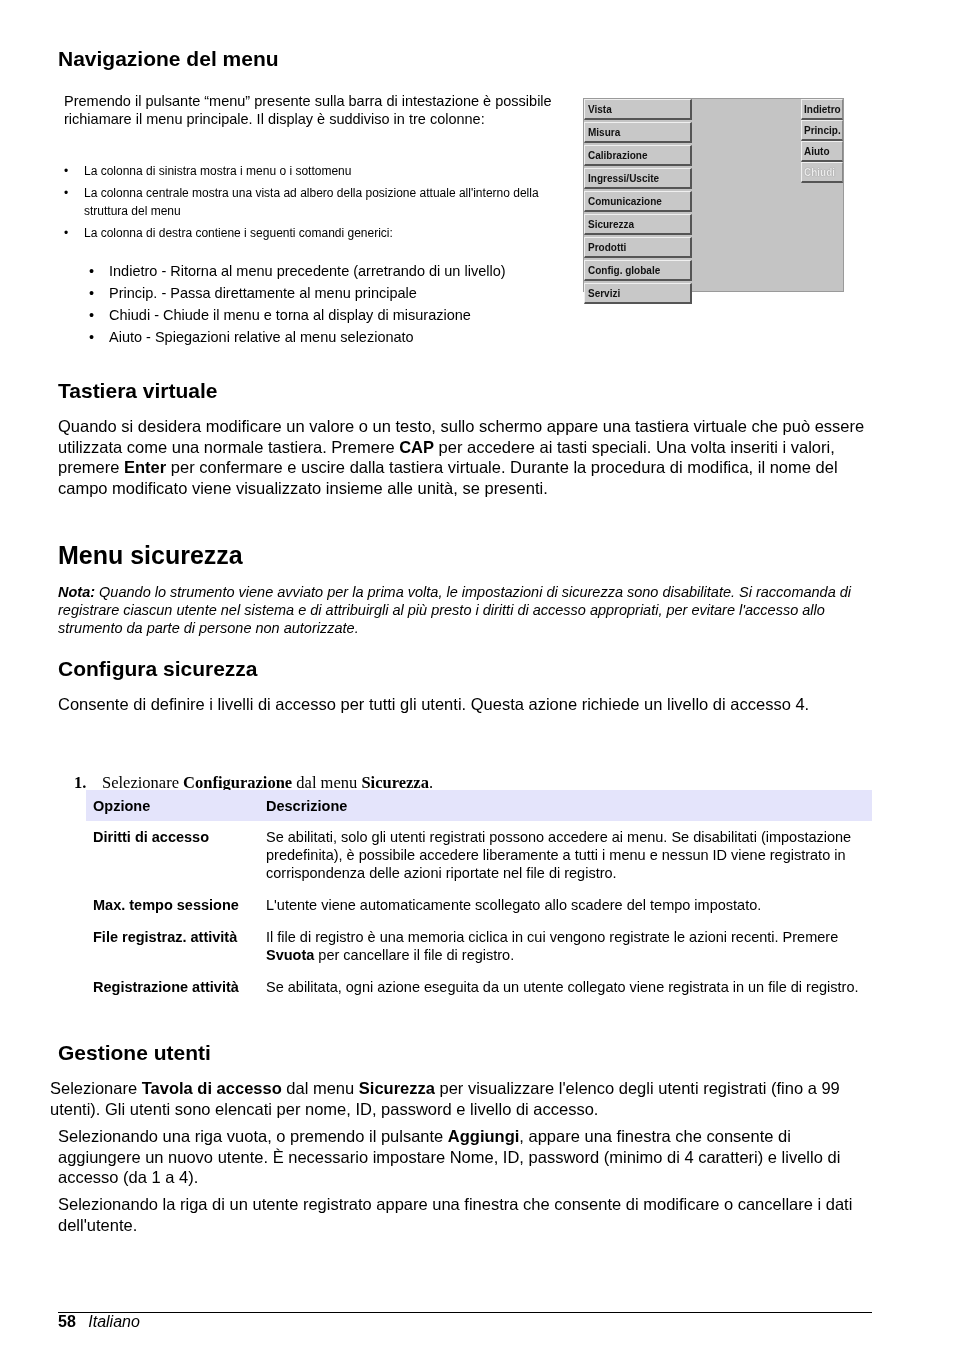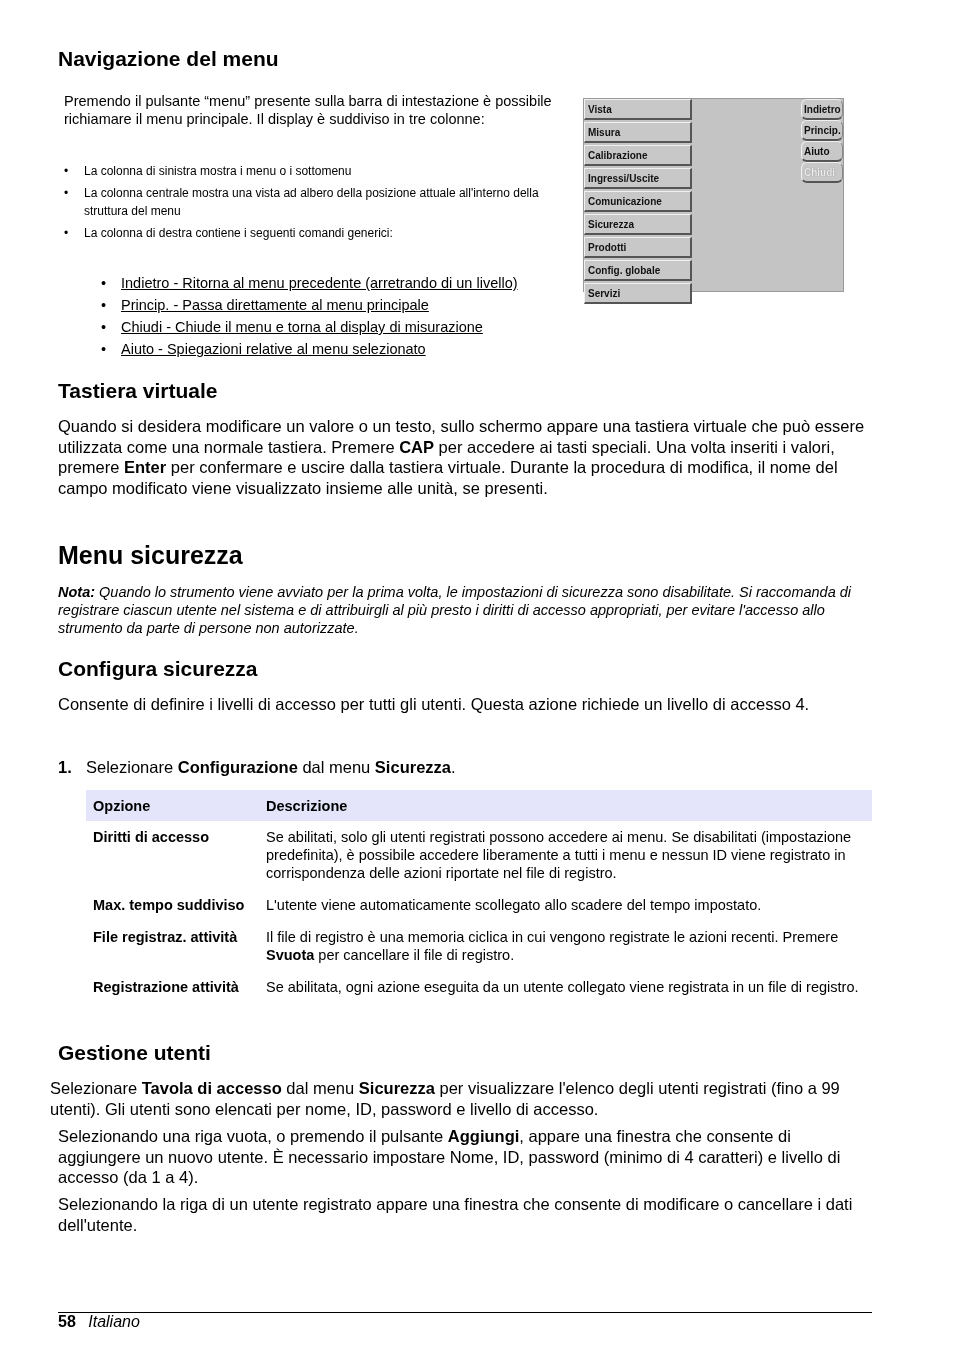--- a/index.html
+++ b/index.html
@@ -5,32 +5,32 @@
   html, body { margin:0; padding:0; background:#ffffff; }
   body { width:954px; height:1354px; position:relative; font-family:"Liberation Sans", sans-serif; color:#000; }
   .abs { position:absolute; }
   h2.sec { font-size:21px; font-weight:bold; margin:0; }
   h1.big { font-size:25px; font-weight:bold; margin:0; }
   .small { font-size:14.5px; line-height:18px; }
   .body { font-size:16.5px; line-height:20.5px; }
   ul.b1 { list-style:none; margin:0; padding:0; }
   ul.b1 li { position:relative; padding-left:20px; font-size:12px; line-height:18px; margin-bottom:4px; }
   ul.b1 li::before { content:"•"; position:absolute; left:0; top:0; }
-  ul.b2 { list-style:none; margin:16px; padding:0;text-decoration:underline; }
+  ul.b2 { list-style:none; margin:4px; padding:0; }
   ul.b2 li { position:relative; padding-left:20px; font-size:14.5px; line-height:18px; margin-bottom:4px; }
   ul.b2 li::before { content:"•"; position:absolute; left:0; top:0; }
 
   
   .dev { position:absolute; left:583px; top:98px; width:259px; height:192px; background:#c4c4c4; border:1px solid #9a9a9a; }
   .dev .lcol { position:absolute; left:0; top:0; width:108px; }
   .dev .lbtn { height:19px; margin-bottom:2px; background:#c8c8c8; border-top:1px solid #f0f0f0; border-left:1px solid #f0f0f0; border-bottom:2px solid #555; border-right:2px solid #555; font-size:10px; font-weight:bold; line-height:19px; padding-left:3px; box-sizing:border-box; height:21px; color:#111; }
   .dev .mcol { position:absolute; left:109px; top:0; width:107px; height:192px; border-left:2px solid #444; border-top:2px solid #444; background:#c4c4c4; box-sizing:border-box; }
   .dev .mtxt { position:absolute; left:6px; top:9px; font-size:9px; color:#333; letter-spacing:-0.3px; }
   .dev .rcol { position:absolute; left:217px; top:0; width:42px; }
-  .dev .rbtn { height:21px; background:#c8c8c8; border-top:1px solid #f0f0f0; border-left:1px solid #f0f0f0; border-bottom:2px solid #555; border-right:1px solid #888; font-size:10px; font-weight:bold; line-height:19px; padding-left:2px; box-sizing:border-box; overflow:hidden; white-space:nowrap; color:#111;border-radius:6px; }
+  .dev .rbtn { height:21px; background:#c8c8c8; border-top:1px solid #f0f0f0; border-left:1px solid #f0f0f0; border-bottom:2px solid #555; border-right:1px solid #888; font-size:10px; font-weight:bold; line-height:19px; padding-left:2px; box-sizing:border-box; overflow:hidden; white-space:nowrap; color:#111; }
   .dev .rbtn.dim { color:#eee; text-shadow:0 0 1px #666; }
 
   table.opt { border-collapse:collapse; width:786px; }
   table.opt th { background:#e4e4fb; font-size:14.5px; font-weight:bold; text-align:left; padding:6px 6px 6px 7px; height:19px; }
   table.opt td { font-size:14.5px; line-height:18px; vertical-align:top; padding:5px 6px 9px 7px; }
   table.opt td.k { font-weight:bold; width:160px; white-space:nowrap; padding-right:6px; }
   .footer-line { position:absolute; left:58px; top:1312px; width:814px; height:1px; background:#000; }
 </style>
 </head>
 <body>
@@ -74,36 +74,36 @@
 
 <h2 class="sec abs" style="left:58px; top:379px;">Tastiera virtuale</h2>
 <p class="abs body" style="left:58px; top:416px; width:810px; margin:0;"><span>Quando si desidera modificare un valore o un testo, sullo schermo appare una tastiera virtuale che può essere utilizzata come una normale tastiera. Premere </span><b>CAP</b><span> per accedere ai tasti speciali. Una volta inseriti i valori, premere </span><b>Enter</b><span> per confermare e uscire dalla tastiera virtuale. Durante la procedura di modifica, il nome del campo modificato viene visualizzato insieme alle unità, se presenti.</span></p>
 
 <h1 class="big abs" style="left:58px; top:541px;">Menu sicurezza</h1>
 <p class="abs small" style="left:58px; top:583px; width:815px; margin:0; font-style:italic;"><b>Nota:</b><span> Quando lo strumento viene avviato per la prima volta, le impostazioni di sicurezza sono disabilitate. Si raccomanda di registrare ciascun utente nel sistema e di attribuirgli al più presto i diritti di accesso appropriati, per evitare l'accesso allo strumento da parte di persone non autorizzate.</span></p>
 
 <h2 class="sec abs" style="left:58px; top:657px;">Configura sicurezza</h2>
 <p class="abs body" style="left:58px; top:694px; width:815px; margin:0;">Consente di definire i livelli di accesso per tutti gli utenti. Questa azione richiede un livello di accesso 4.</p>
 
-<p class="abs body" style="left:58px; top:757px; width:815px; margin:0;"><b style="display:inline-block; width:28px;">1.</b><span>Selezionare </span><b>Configurazione</b><span> dal menu </span><b>Sicurezza</b><span>.</span></p>
+<p class="abs body" style="left:58px; top:757px; width:815px; margin:16px;font-family:Liberation Serif, serif;"><b style="display:inline-block; width:28px;">1.</b><span>Selezionare </span><b>Configurazione</b><span> dal menu </span><b>Sicurezza</b><span>.</span></p>
 
 <table class="opt abs" style="left:86px; top:790px;">
   <thead>
     <tr>
       <th>Opzione</th>
       <th>Descrizione</th>
     </tr>
   </thead>
   <tbody>
     <tr>
       <td class="k" style="padding-top:7px;">Diritti di accesso</td>
       <td style="padding-top:7px;">Se abilitati, solo gli utenti registrati possono accedere ai menu. Se disabilitati (impostazione predefinita), è possibile accedere liberamente a tutti i menu e nessun ID viene registrato in corrispondenza delle azioni riportate nel file di registro.</td>
     </tr>
     <tr>
-      <td class="k">Max. tempo suddiviso</td>
+      <td class="k">Max. tempo sessione</td>
       <td>L'utente viene automaticamente scollegato allo scadere del tempo impostato.</td>
     </tr>
     <tr>
       <td class="k">File registraz. attività</td>
       <td><span>Il file di registro è una memoria ciclica in cui vengono registrate le azioni recenti. Premere </span><b>Svuota</b><span> per cancellare il file di registro.</span></td>
     </tr>
     <tr>
       <td class="k">Registrazione attività</td>
       <td>Se abilitata, ogni azione eseguita da un utente collegato viene registrata in un file di registro.</td>
     </tr>

